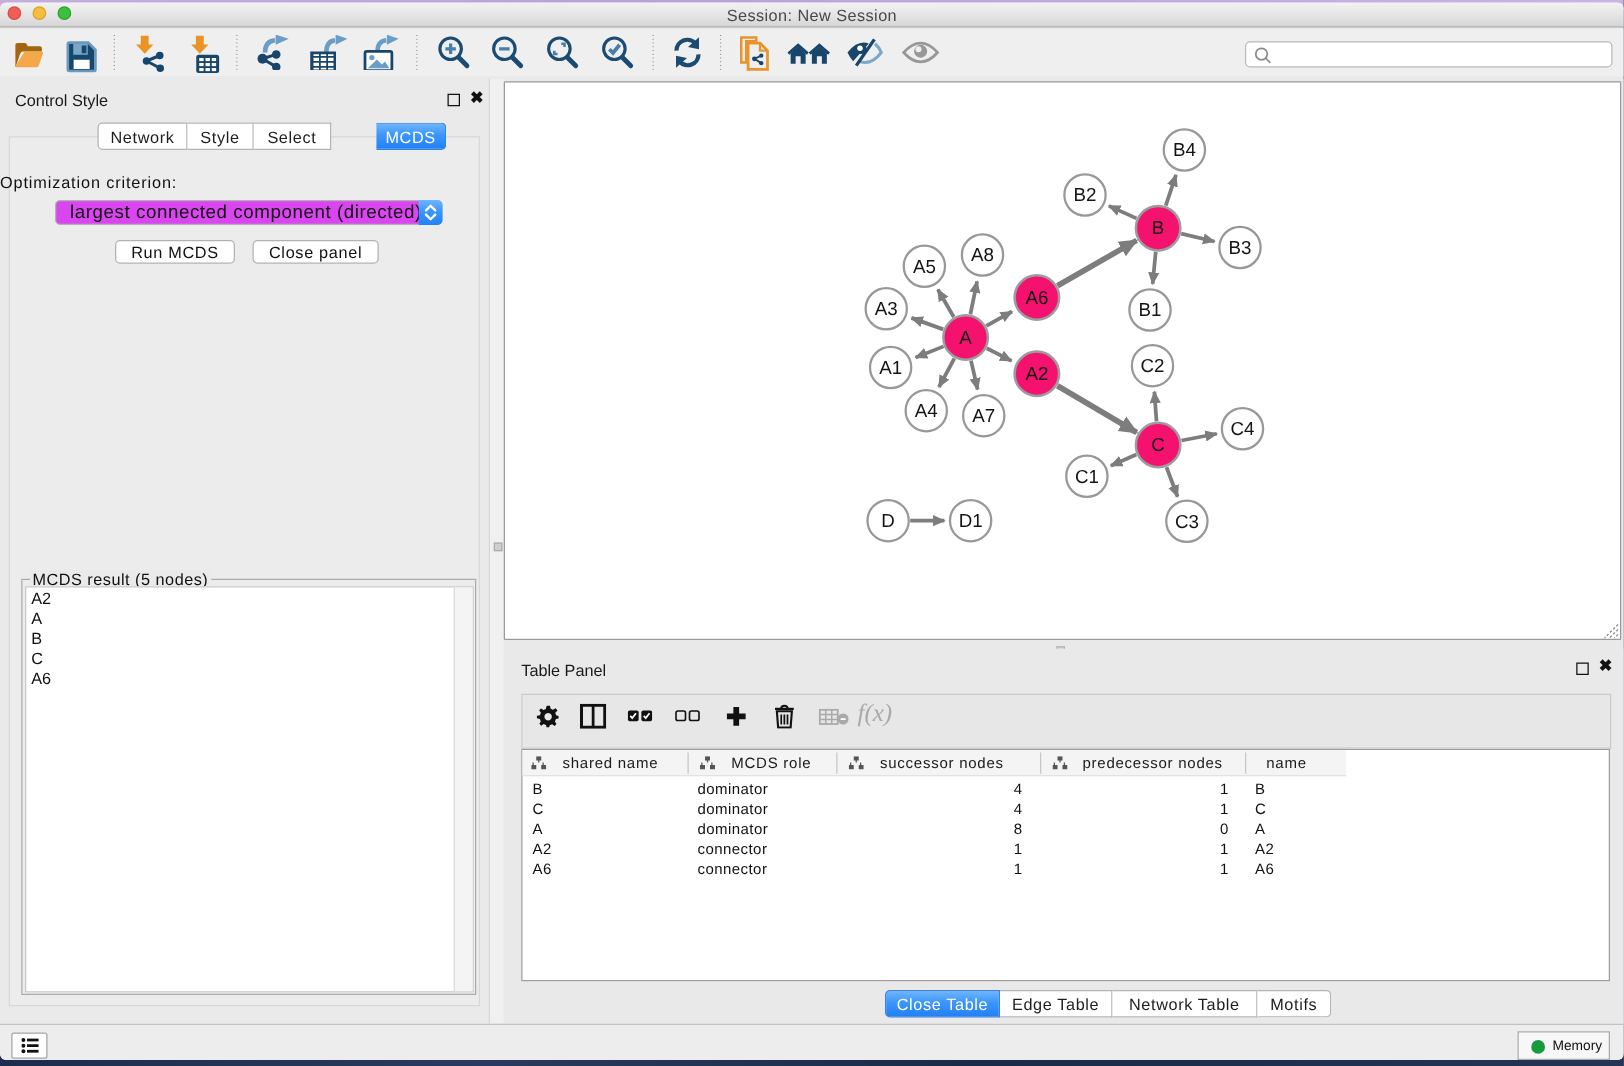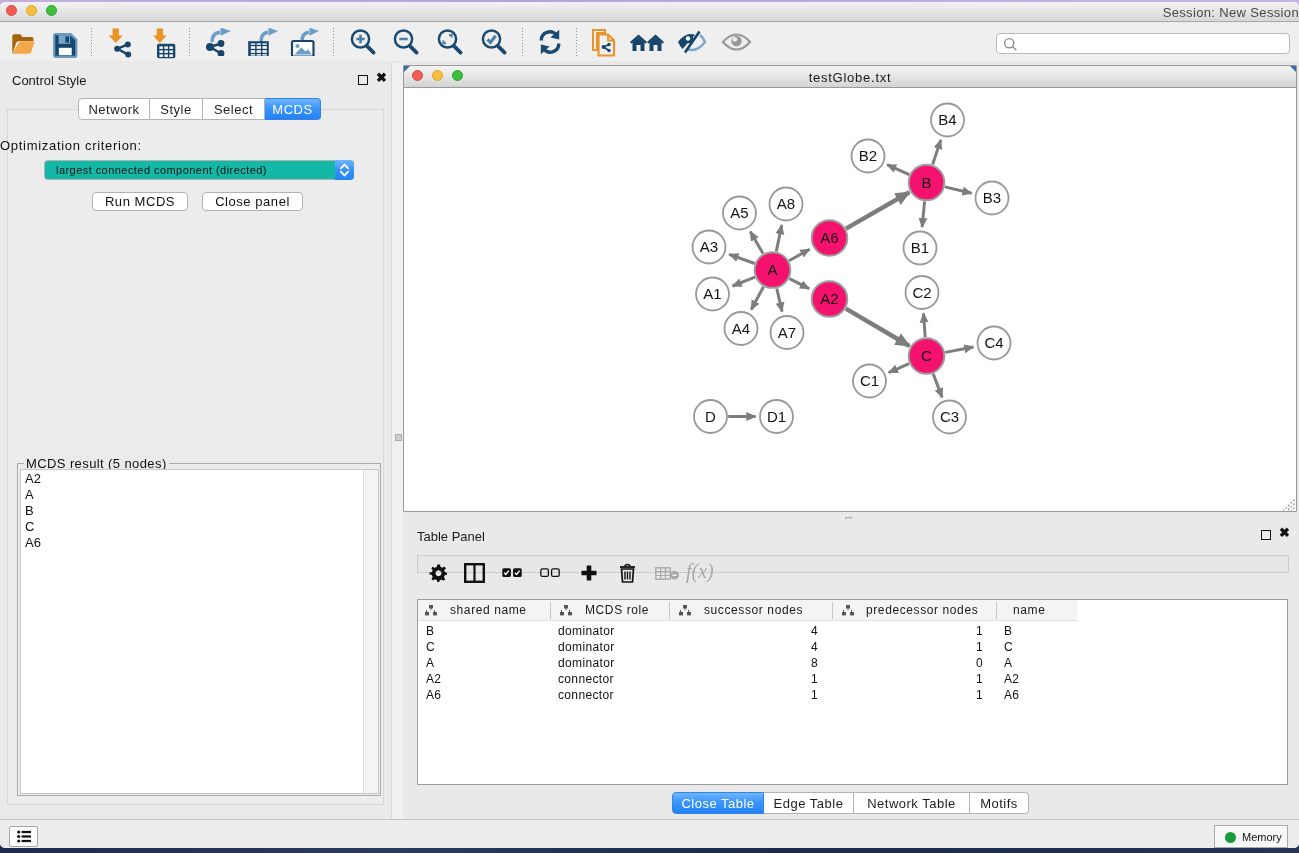--- a/index.html
+++ b/index.html
@@ -9,21 +9,21 @@
 #desktop-bottom { position:absolute; bottom:0; left:0; width:1299px; height:10px; background:linear-gradient(90deg,#1d2c4e,#2a3a5e 30%,#1a2a48 60%,#253455); }
 #app { position:absolute; top:2px; left:0; width:1299px; height:846px; border-radius:5px; background:#e9e9e9; overflow:hidden; }
 
 
 #titlebar { position:absolute; top:0; left:0; width:100%; height:20px;
   background:linear-gradient(#f2f2f2,#e4e4e4 55%,#d6d6d6); border-bottom:1px solid #ababab; }
 .tl { position:absolute; border-radius:50%; width:11px; height:11px; top:3px; }
 #titlebar .tl1 { left:6px; background:#f25e57; border:1px solid #dd4842; }
 #titlebar .tl2 { left:26px; background:#f6be41; border:1px solid #dfa023; }
 #titlebar .tl3 { left:46px; background:#3dc03f; border:1px solid #2ba32d; }
-#title-text { position:absolute; top:3px; width:100%; text-align:right; font-size:13px; letter-spacing:0.35px; color:#484848; }
+#title-text { position:absolute; top:3px; width:100%; text-align:center; font-size:13px; letter-spacing:0.35px; color:#484848; }
 
 
 #toolbar { position:absolute; top:21px; left:0; width:100%; height:38px; background:#efefef; }
 .tbi { position:absolute; top:5px; }
 .tbsep { position:absolute; top:5px; width:1px; height:28px;
   background-image:linear-gradient(#8f8f8f 1px, rgba(0,0,0,0) 1px); background-size:1px 3px; }
 #searchbox { position:absolute; left:996px; top:10px; width:294px; height:21px; background:#fff;
   border:1px solid #b9b9b9; border-radius:4px; }
 
 
@@ -32,26 +32,26 @@
 
 #cpanel { position:absolute; left:0; top:0; width:391px; height:756px; background:#eaeaea; }
 #cpanel-title { position:absolute; left:12px; top:10px; font-size:13px; color:#1a1a1a; }
 .wicon-sq { position:absolute; top:12px; width:10px; height:10px; border:1.6px solid #111; background:transparent; }
 .wicon-x { position:absolute; top:7px; font-size:13px; font-weight:bold; color:#111; }
 #cp-tabs { position:absolute; left:78px; top:35px; height:32px; display:flex; z-index:3; }
 .cptab { height:22px; font-size:13px; letter-spacing:0.5px; color:#1d1d1d; background:#fff; border:1px solid #b4b4b4; border-left:none;
   display:flex; align-items:center; justify-content:center; }
 .cptab.first { border-left:1px solid #b4b4b4; border-radius:4px 0 0 4px; }
 .cptab.last { border-radius:0 4px 4px 0; border-left:none; }
-.cptab.sel { background:linear-gradient(#6fb5fd,#3b96fb 45%,#2381f6); color:#fff; border-color:#3584e4; }
+.cptab.sel { background:linear-gradient(#6fb5fd,#3b96fb 45%,#2381f6); color:#fff; border-color:#3584e4;margin-left:36px; }
 #cp-inner { position:absolute; left:7px; top:46px; width:377px; height:696px; background:#ececec;
   border:1px solid #d8d8d8; }
 #opt-label { position:absolute; left:0; top:75px; width:391px; text-align:left; font-size:13px; letter-spacing:0.7px; color:#111; }
-#dropdown { position:absolute; left:44px; top:97px; width:310px; height:20px; background:#14b8a6;
-  border:1px solid #b2b2b2; border-radius:4px; font-size:11px; letter-spacing:0.45px; color:#111; line-height:18px; padding-left:11px; }
+#dropdown { position:absolute; left:44px; top:97px; width:310px; height:20px; background:#d946ef;
+  border:1px solid #b2b2b2; border-radius:4px; font-size:15px; letter-spacing:0.45px; color:#111; line-height:18px; padding-left:11px; }
 #dd-step { position:absolute; right:-1px; top:-1px; width:19px; height:20px; border-radius:0 4px 4px 0;
   background:linear-gradient(#6fb5fd,#3b96fb 45%,#2381f6); }
 .cbtn { position:absolute; top:129px; height:19px; background:#fff; border:1px solid #b2b2b2; border-radius:4px;
   font-size:13px; letter-spacing:0.55px; color:#111; text-align:center; line-height:17px; }
 #groupbox { position:absolute; left:17px; top:400px; width:364px; height:333px; border:1px solid #ababab; }
 #groupbox-label { position:absolute; left:6px; top:-8px; background:#eaeaea; font-size:13px; letter-spacing:0.4px; color:#111; padding:0 2px; }
 #mcds-list { position:absolute; left:2px; top:5px; width:359px; height:325px; background:#fff; border:1px solid #c8c8c8; }
 #mcds-list .items { position:absolute; left:4px; top:1px; font-size:13px; color:#111; line-height:16px; }
 #mcds-scroll { position:absolute; right:0; top:0; width:15px; height:100%; background:#f4f4f4; border-left:1px solid #dcdcdc; }
 
@@ -68,21 +68,21 @@
 #netwin-titlebar .tl2 { left:28px; background:#f6be41; border:1px solid #dfa023; }
 #netwin-titlebar .tl3 { left:48px; background:#3dc03f; border:1px solid #2ba32d; }
 #netwin-title { position:absolute; top:4px; width:100%; text-align:center; font-size:13px; letter-spacing:0.75px; color:#1a1a1a; }
 #graph { position:absolute; left:0; top:19px; }
 #grip { position:absolute; right:1px; bottom:0px; width:12px; height:12px; }
 #hsplit-handle { position:absolute; left:845px; top:454px; width:7px; height:6px; background:#d6d6d6; border:1px solid #b0b0b0; }
 
 
 #tpanel { position:absolute; left:403px; top:456px; width:896px; height:300px; background:#e9e9e9; }
 #tpanel-title { position:absolute; left:14px; top:10px; font-size:13px; color:#1a1a1a; }
-#ttoolbar { position:absolute; left:14px; top:36px; width:872px; height:18px; background:#e7e7e7; border:1px solid #cbcbcb; }
+#ttoolbar { position:absolute; left:14px; top:36px; width:872px; height:44px; background:#e7e7e7; border:1px solid #cbcbcb; }
 #ttable { position:absolute; left:14px; top:80px; width:871px; height:186px; background:#fff; border:1px solid #9e9e9e; }
 #thead { position:absolute; left:0; top:0; width:659px; height:21px; background:#f4f4f4; border-bottom:1px solid #e2e2e2; }
 .thcell { position:absolute; top:0; height:21px; font-size:12px; letter-spacing:0.6px; color:#1a1a1a; }
 .thdiv { position:absolute; top:2px; width:1px; height:17px; background:#c6c6c6; }
 .trow { position:absolute; font-size:12px; letter-spacing:0.35px; color:#111; line-height:16px; }
 
 #btabs { position:absolute; left:269px; top:273px; height:22px; display:flex; z-index:3; }
 
 
 #statusbar { position:absolute; left:0; top:817px; width:1299px; height:29px; background:#ededed; border-top:1px solid #c2c2c2; }
@@ -279,28 +279,20 @@
         <div id="groupbox-label">MCDS result (5 nodes)</div>
         <div id="mcds-list">
           <div class="items">A2<br>A<br>B<br>C<br>A6</div>
           <div id="mcds-scroll"></div>
         </div>
       </div>
     </div>
     <div id="vsplit"></div>
     <div id="vsplit-handle"></div>
     <div id="netwin">
-      <div id="netwin-titlebar">
-        <div class="tl tl1"></div>
-          <div class="tl tl2"></div>
-          <div class="tl tl3"></div>
-        <div id="netwin-title">testGlobe.txt</div>
-        <div style="position:absolute;left:0;top:0;width:0;height:0;border-top:6px solid #3a6aa8;border-right:6px solid transparent;"></div>
-        <div style="position:absolute;right:0;top:0;width:0;height:0;border-top:6px solid #3a6aa8;border-left:6px solid transparent;"></div>
-      </div>
       <svg id="graph" width="892" height="422" viewBox="0 0 892 422">
         <defs>
           <marker id="arw" viewBox="0 0 10 10" refX="9" refY="5" markerWidth="3.4" markerHeight="3.4" orient="auto-start-reverse">
             <path d="M0,0.6 L10,5 L0,9.4 z" fill="#7d7d7d"></path>
           </marker>
         </defs>
         <g stroke="#7d7d7d">
         <line x1="350.9" y1="192.1" x2="328.5" y2="201.0" stroke-width="3" marker-end="url(#arw)"></line>
         <line x1="350.6" y1="178.5" x2="325.2" y2="169.3" stroke-width="3" marker-end="url(#arw)"></line>
         <line x1="359.5" y1="201.7" x2="347.2" y2="224.6" stroke-width="3" marker-end="url(#arw)"></line>

